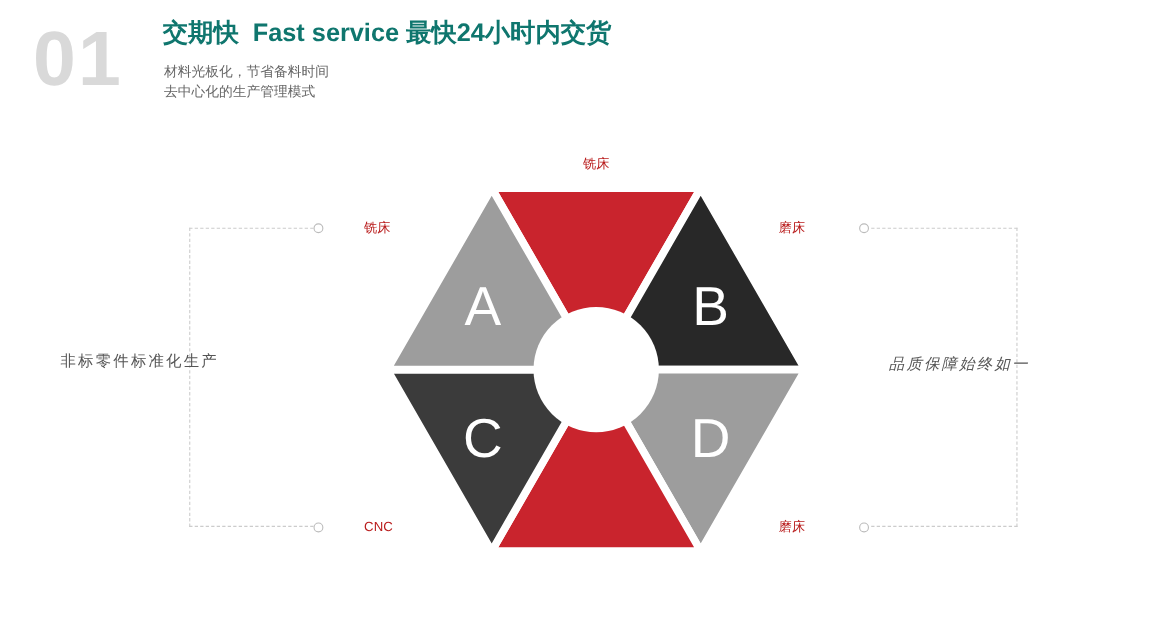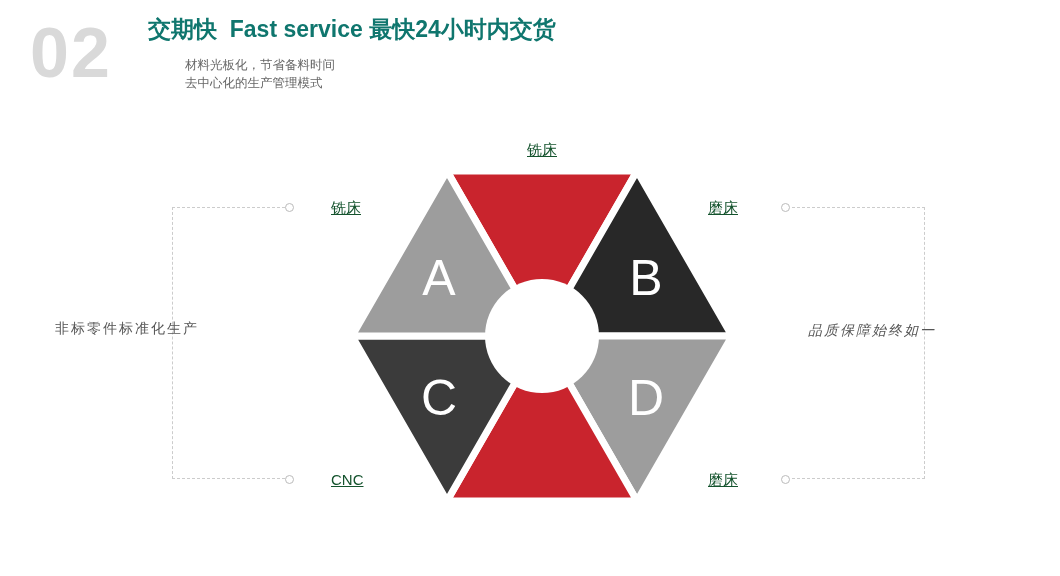--- a/index.html
+++ b/index.html
@@ -7,29 +7,29 @@
     font-family:"Liberation Sans","DejaVu Sans",sans-serif; }
   .stage { position:relative; width:1060px; height:576px; background:#fff; }
 
   .big-number { position:absolute; left:30px; top:18px; font-size:70px;
     font-weight:800; color:#d9d9d9; letter-spacing:2px; line-height:1; }
 
   .title { position:absolute; left:148px; top:14px; font-size:23px;
     font-weight:700; color:#0f766e; white-space:pre; }
 
   .bullets { position:absolute; left:149px; top:56px; font-size:12.5px;
-    color:#666666; line-height:18px;margin-left:36px; }
+    color:#666666; line-height:18px; }
 
   .diagram-svg { position:absolute; left:340px; top:160px; }
 
   .seg-letter { font-size:50px; fill:#ffffff; font-weight:400;
     font-family:"Liberation Sans",sans-serif; }
 
-  .red-label { position:absolute; font-size:15px; color:#14532d;
-    line-height:15px; white-space:nowrap;text-decoration:underline; }
+  .red-label { position:absolute; font-size:12px; color:#b91c1c;
+    line-height:15px; white-space:nowrap; }
   .center-label { width:120px; text-align:center; }
 
   .side-text { position:absolute; font-size:14px; color:#555555;
     letter-spacing:2px; white-space:nowrap; }
 
   .bracket { position:absolute; }
   .bracket-left { left:172px; top:207px; width:118px; height:272px;
     border-top:1px dashed #cccccc; border-left:1px dashed #cccccc;
     border-bottom:1px dashed #cccccc; }
   .bracket-right { left:792px; top:207px; width:133px; height:272px;
@@ -37,21 +37,21 @@
     border-bottom:1px dashed #cccccc; }
 
   .dot { position:absolute; width:9px; height:9px; border-radius:50%;
     background:#ffffff; border:1px solid #bbbbbb; }
 </style>
 </head>
 <body>
 
 <div class="stage">
 
-  <div class="big-number">02</div>
+  <div class="big-number">01</div>
 
   <div class="title">交期快  Fast service 最快24小时内交货</div>
 
   <div class="bullets">
     <div>材料光板化，节省备料时间</div>
     <div>去中心化的生产管理模式</div>
   </div>
 
   <div class="bracket bracket-left"></div>
   <div class="bracket bracket-right"></div>

